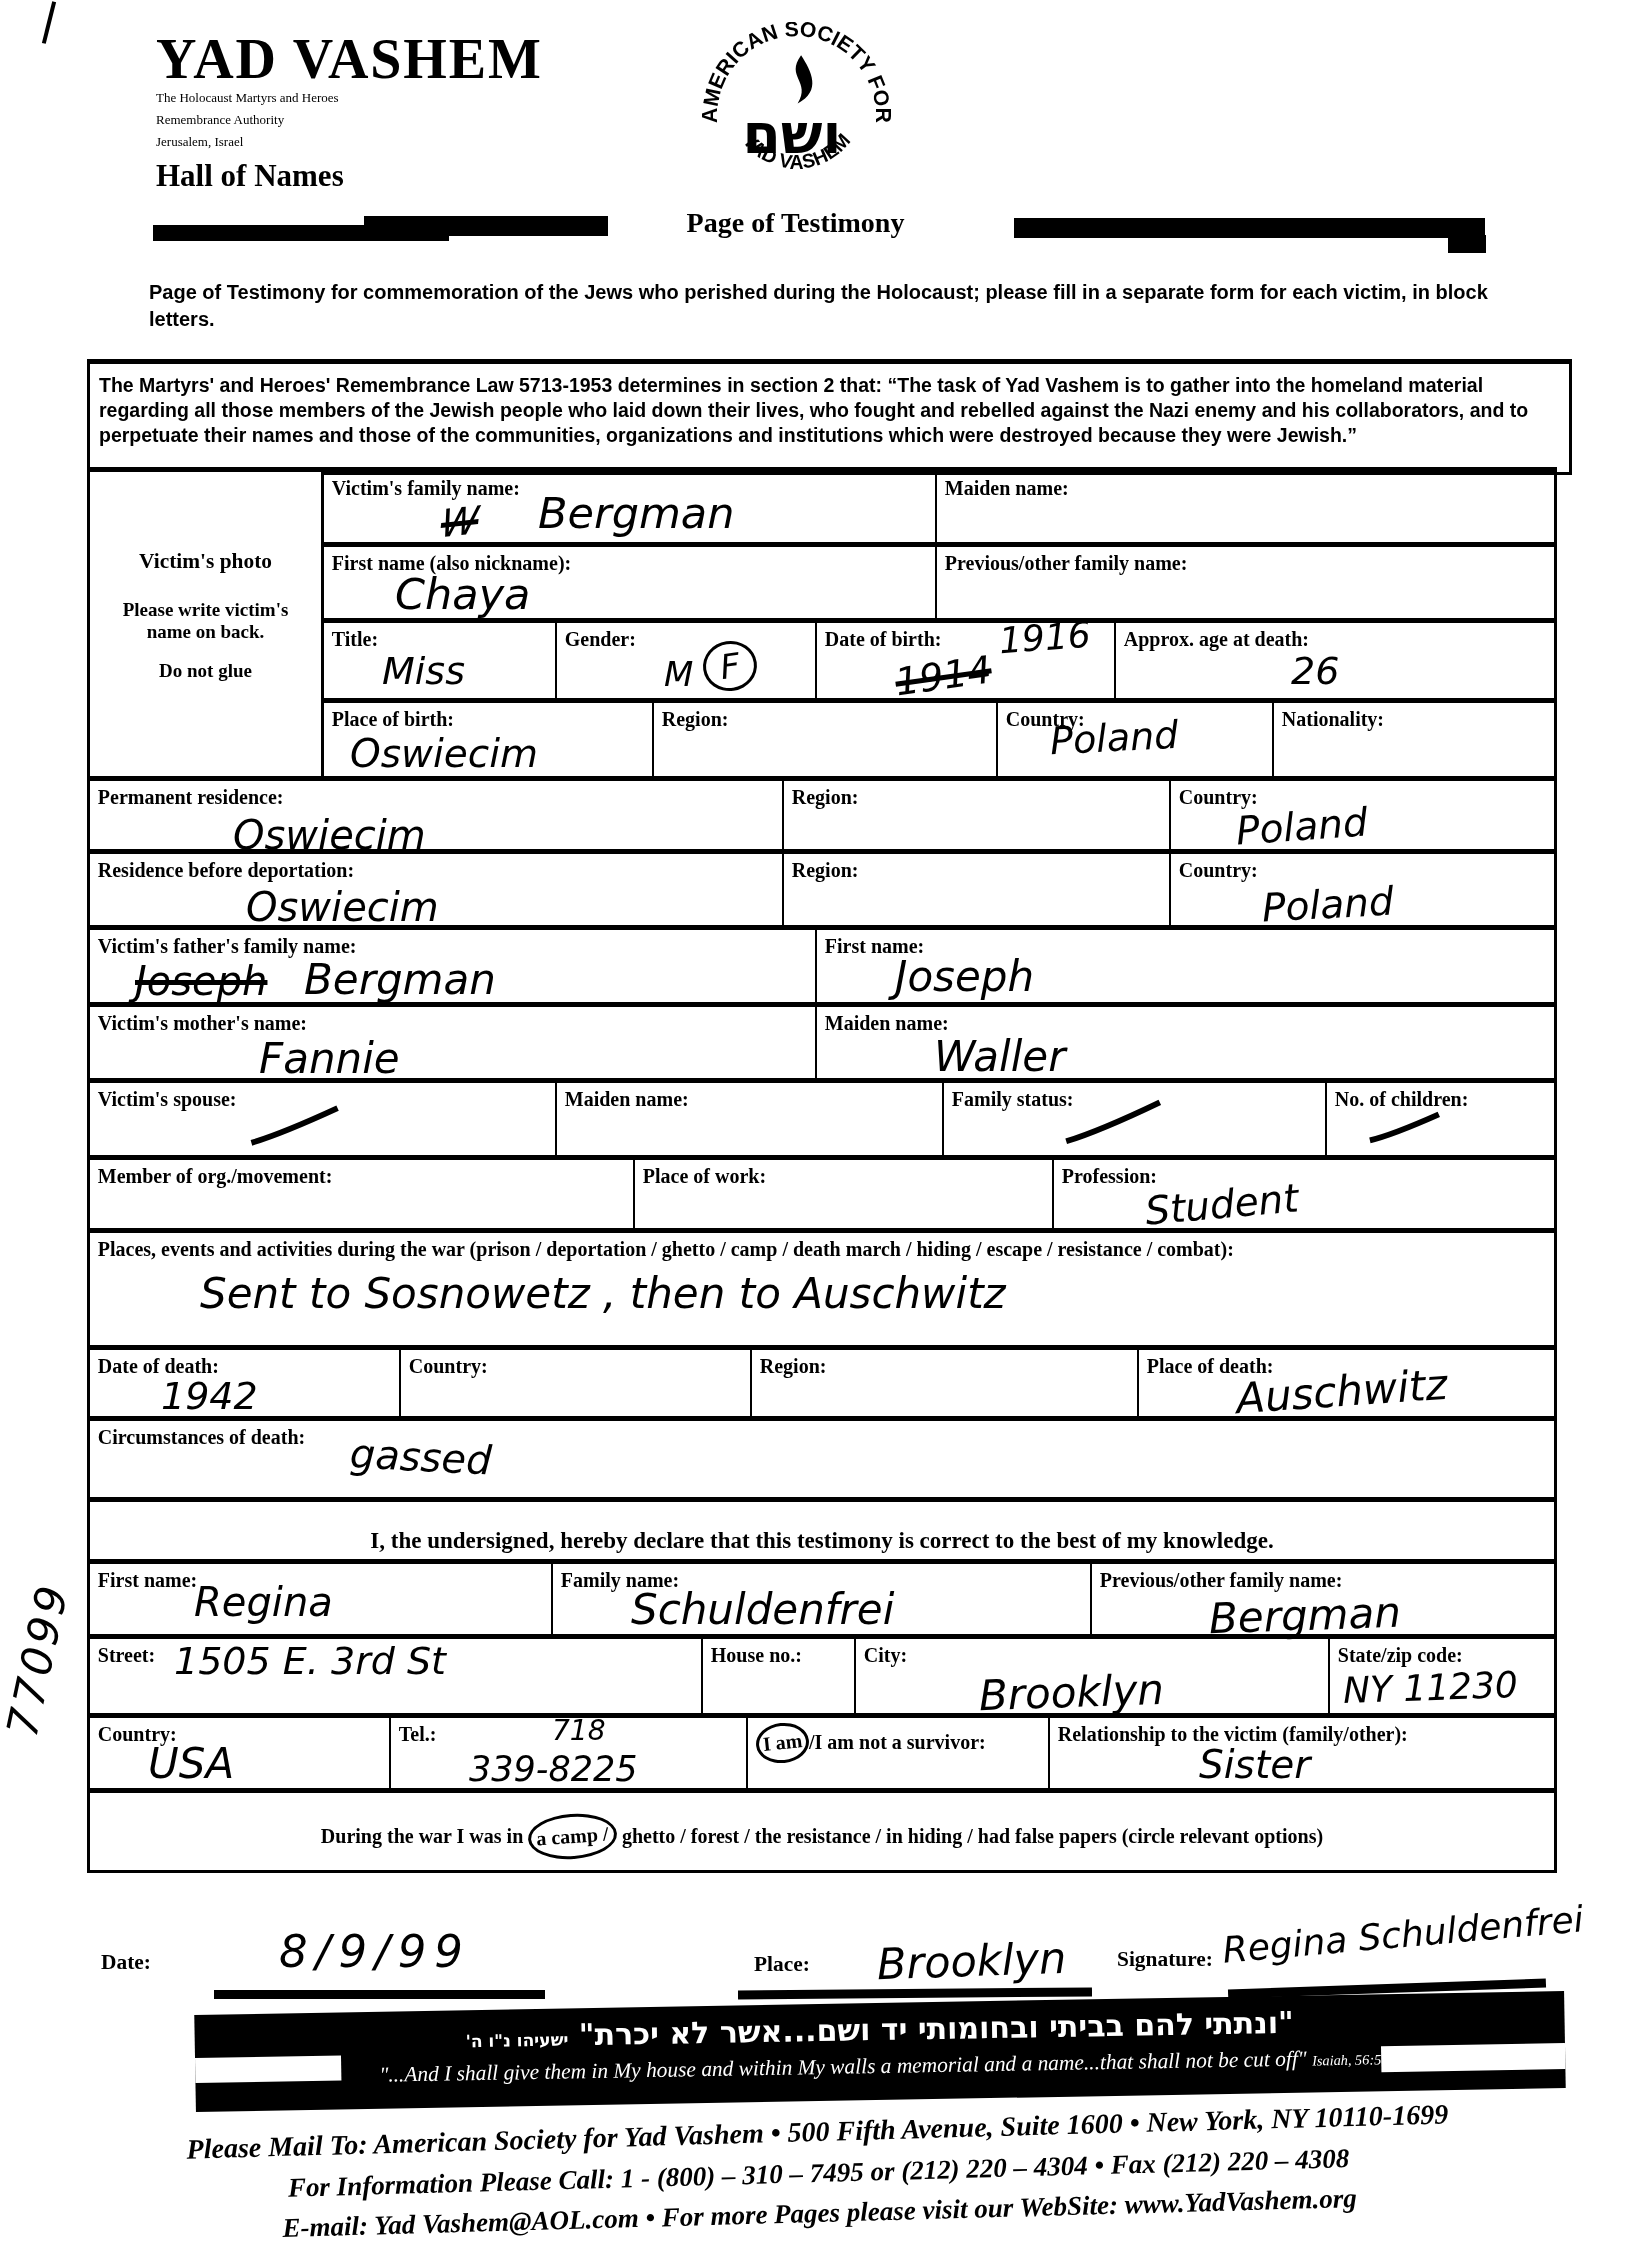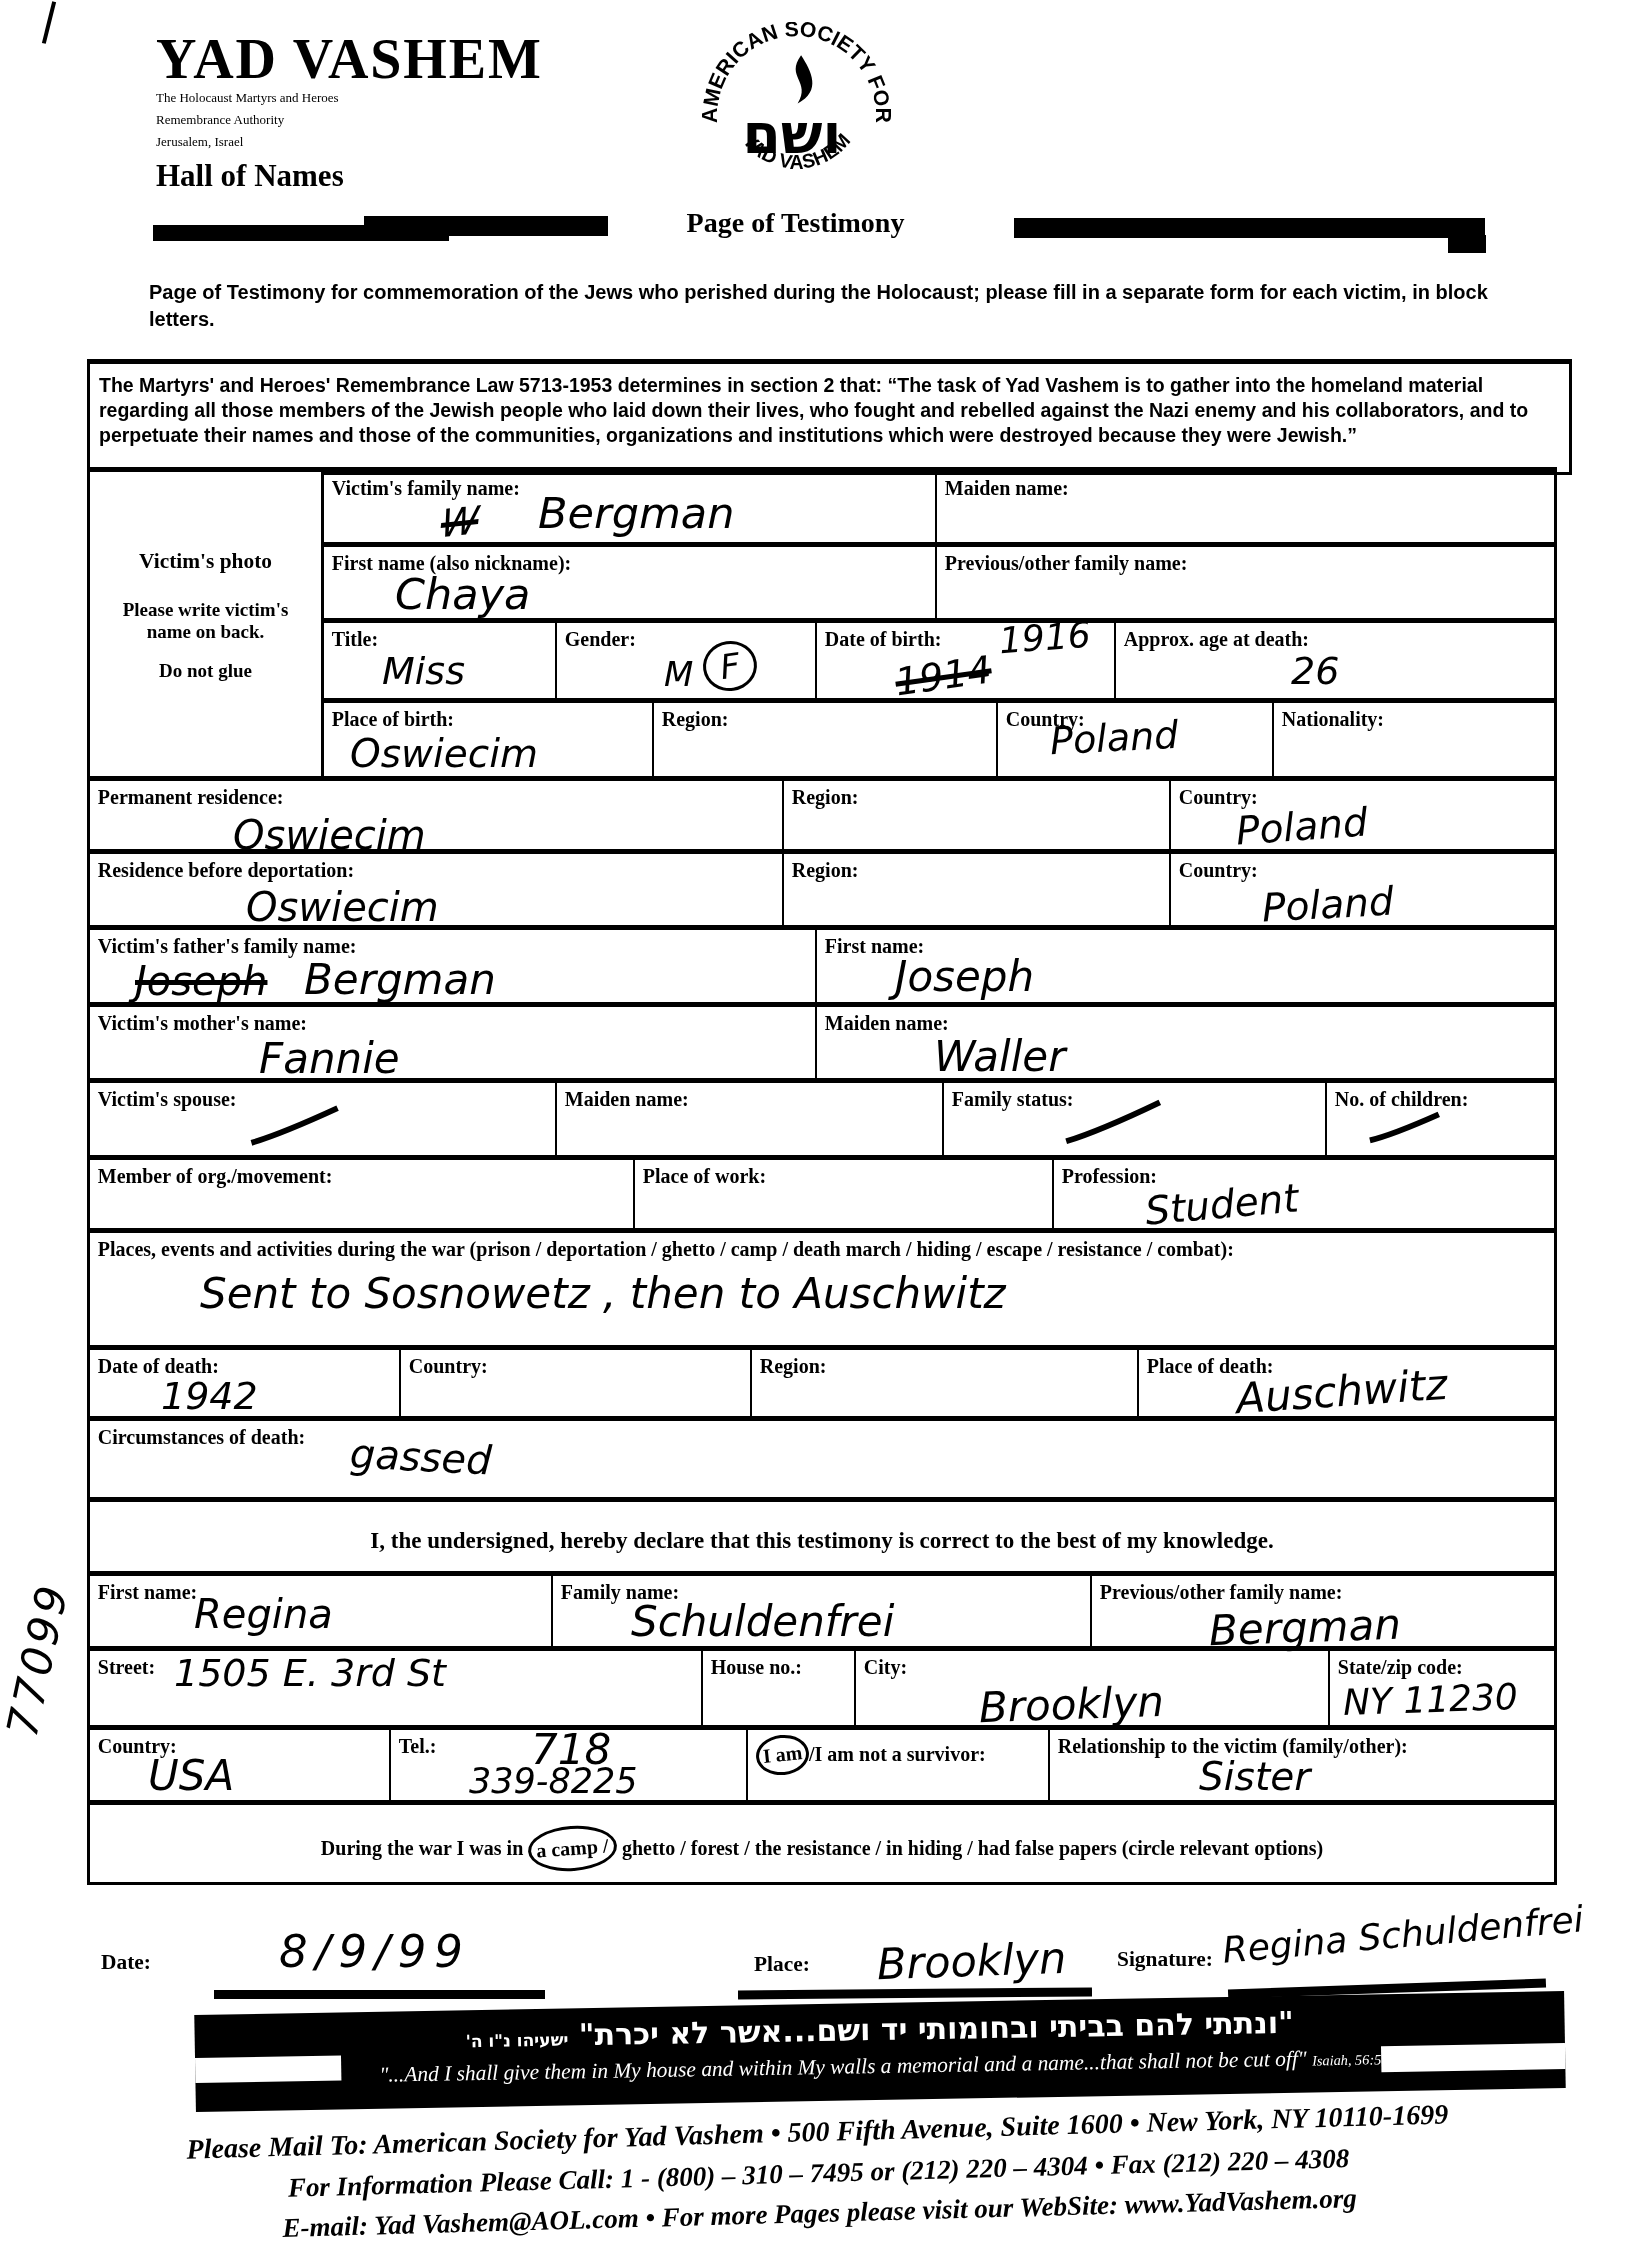--- a/index.html
+++ b/index.html
@@ -287,21 +287,21 @@
       </div>
     </div>
 
     <div class="row" style="height:81px">
       <div class="cell first" style="flex:1 1 auto">
         <span class="lbl">Circumstances of death:</span>
         <span class="hw" style="left:260px;top:16.2px;font-size:40px;transform:rotate(3deg);">gassed</span>
       </div>
     </div>
 
-    <div class="row" style="height:74px">
+    <div class="row" style="height:62px">
       <div class="decl">I, the undersigned, hereby declare that this testimony is correct to the best of my knowledge.</div>
     </div>
 
     <div class="row" style="height:75px">
       <div class="cell first" style="flex:0 0 461px">
         <span class="lbl">First name:</span>
         <span class="hw" style="left:104px;top:18px;font-size:40px;">Regina</span>
       </div>
       <div class="cell" style="flex:0 0 539px">
         <span class="lbl">Family name:</span>
@@ -331,21 +331,21 @@
       </div>
     </div>
 
     <div class="row" style="height:75px">
       <div class="cell first" style="flex:0 0 299px">
         <span class="lbl">Country:</span>
         <span class="hw" style="left:58px;top:25px;font-size:42px;">USA</span>
       </div>
       <div class="cell" style="flex:0 0 357px">
         <span class="lbl">Tel.:</span>
-        <span class="hw" style="left:140px;top:-1.3px;font-size:42px;">718</span>
+        <span class="hw" style="left:161px;top:-1.3px;font-size:28px;">718</span>
         <span class="hw" style="left:78px;top:34px;font-size:35px;">339-8225</span>
       </div>
       <div class="cell" style="flex:0 0 302px">
         <span class="lbl circle" style="padding:5.2px 3.9px;transform:rotate(-6deg);display:inline-block;">I am</span><span class="lbl">/I am not a survivor:</span>
       </div>
       <div class="cell" style="flex:1 1 auto">
         <span class="lbl">Relationship to the victim (family/other):</span>
         <span class="hw" style="left:149px;top:27px;font-size:39px;">Sister</span>
       </div>
     </div>

